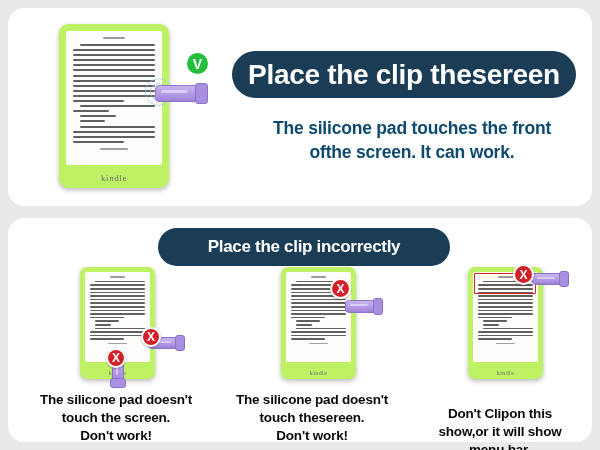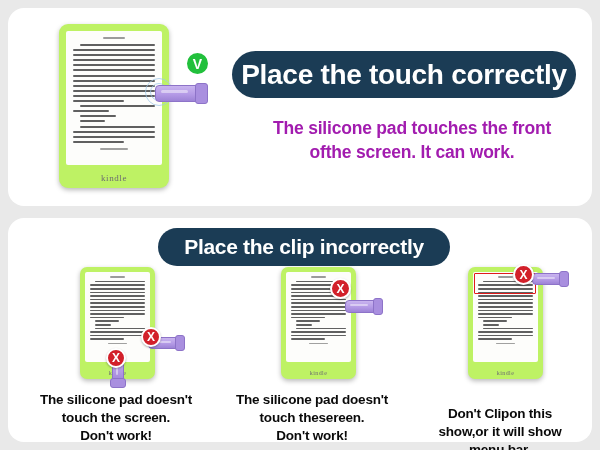--- a/index.html
+++ b/index.html
@@ -46,34 +46,34 @@
     width: 344px;
     height: 47px;
     font-size: 28px;
   }
   #banner-incorrect {
     position: absolute;
     left: 158px;
     top: 228px;
     width: 292px;
     height: 38px;
-    font-size: 21px;
+    font-size: 17px;
   }
 
   
   #subtitle-correct {
     position: absolute;
     left: 236px;
     top: 116px;
     width: 352px;
     text-align: center;
     font-size: 17.5px;
     font-weight: bold;
     line-height: 1.38;
-    color: #a21caf;
+    color: #0c4a6e;
     letter-spacing: -0.2px;
   }
   .caption {
     position: absolute;
     text-align: center;
     font-size: 13.5px;
     font-weight: bold;
     line-height: 1.32;
     color: #0a0a0a;
     letter-spacing: -0.2px;
@@ -230,21 +230,21 @@
 </div>
 
 <div class="ripple" style="left:145px; top:78px; width:26px; height:26px;"></div>
 <div class="ripple" style="left:150px; top:83px; width:16px; height:16px;"></div>
 
 <div class="clip horiz" style="left:155px; top:85px; width:47px; height:17px;"></div>
 <div class="clip-cap" style="left:195px; top:83px; width:13px; height:21px;"></div>
 
 <div class="badge badge-ok" style="left:185px; top:51px; width:25px; height:25px; font-size:14px;">V</div>
 
-<div class="pill" id="banner-correct">Place the touch correctly</div>
+<div class="pill" id="banner-correct">Place the clip thesereen</div>
 
 <div id="subtitle-correct">
   <div>The silicone pad touches the front</div>
   <div>ofthe screen. It can work.</div>
 </div>
 
 <div class="panel" id="panel-incorrect"></div>
 
 <div class="pill" id="banner-incorrect">Place the clip incorrectly</div>
 

